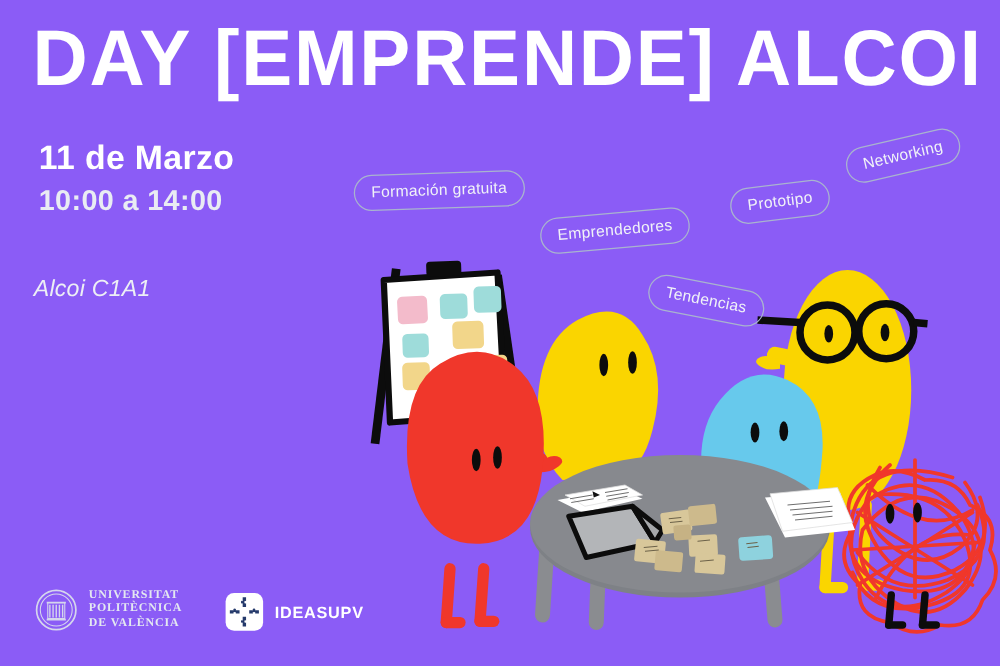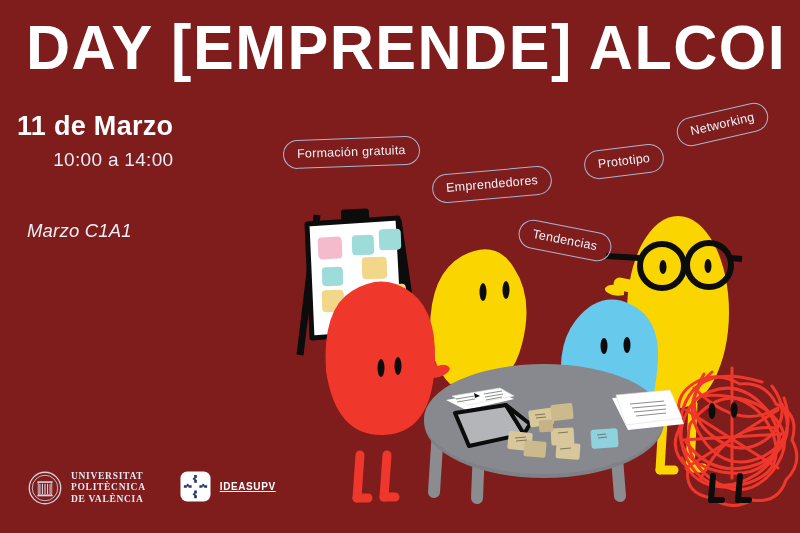--- a/index.html
+++ b/index.html
@@ -5,49 +5,49 @@
   * { box-sizing: border-box; margin: 0; padding: 0; }
   html, body {
     width: 800px; height: 533px;
     overflow: hidden;
     background: #223768;
     font-family: "Liberation Sans", sans-serif;
   }
   #poster {
     position: relative;
     width: 800px; height: 533px;
-    background: #7f1d1d;
+    background: #8b5cf6;
     overflow: hidden;
   }
 
   
   #title {
     position: absolute;
     left: 26px; top: 14px;
     width: 760px;
     color: #FFFFFF;
     font-family: "Liberation Sans Narrow", "Liberation Sans", sans-serif;
     font-weight: bold;
     font-size: 63px;
     line-height: 66px;
     letter-spacing: 1.5px;
     transform: scaleX(0.97);
     transform-origin: left center;
     white-space: nowrap;
   }
 
   
-  #date-block { position: absolute; left: 17px; top: 110px; color: #FFFFFF; }
+  #date-block { position: absolute; left: 31px; top: 110px; color: #FFFFFF; }
   #date-main {
     font-size: 27px; font-weight: 600; letter-spacing: 0.3px;
     line-height: 33px; color: #FFFFFF;
   }
   #date-time {
-    font-size: 19px; font-weight: 400; letter-spacing: 0.3px;
-    line-height: 30px; color: #E9ECF3; margin-top: 2px; text-align: right;
+    font-size: 23px; font-weight: 700; letter-spacing: 0.3px;
+    line-height: 30px; color: #E9ECF3; margin-top: 2px;
   }
 
   
   #venue-block {
     position: absolute; left: 27px; top: 218px;
     color: #EDEFF5; font-style: italic; font-size: 18.5px;
     line-height: 26px; letter-spacing: 0.2px;
   }
 
   
@@ -65,32 +65,32 @@
   #tag-formacion   { left: 283px; top: 138px; transform: rotate(-2deg); }
   #tag-emprendedores { left: 432px; top: 170px; transform: rotate(-5deg); }
   #tag-tendencias  { left: 518px; top: 226px; transform: rotate(11deg); }
   #tag-prototipo   { left: 584px; top: 147px; transform: rotate(-7deg); }
   #tag-networking  { left: 676px; top: 110px; transform: rotate(-13deg); }
 
   
   #scene { position: absolute; left: 0; top: 0; width: 800px; height: 533px; }
 
   
-  #footer { position: absolute; left: 28px; bottom: 28px; display: flex; align-items: flex-start; gap: 34px; margin-top: 16px; }
+  #footer { position: absolute; left: 28px; bottom: 28px; display: flex; align-items: flex-end; gap: 34px; margin-top: 16px; }
   #upv-logo { display: flex; align-items: center; gap: 9px; }
   #upv-seal { width: 34px; height: 34px; opacity: 0.92; }
   #upv-text {
     color: #E4E8F1; font-size: 9.5px; line-height: 11.5px;
     font-family: "Liberation Serif", serif; letter-spacing: 0.7px;
     font-weight: 600;
   }
   #ideas-logo { display: flex; align-items: center; gap: 9px; }
   #ideas-mark { width: 31px; height: 31px; }
   #ideas-text {
-    color: #FFFFFF; font-size: 10px; font-weight: bold; letter-spacing: 0.6px; text-decoration: underline;
+    color: #FFFFFF; font-size: 13px; font-weight: bold; letter-spacing: 0.6px;
   }
 </style>
 </head>
 <body>
 
 <div id="poster">
 
   <svg id="scene" viewBox="0 0 800 533" xmlns="http://www.w3.org/2000/svg">
 
     <g>
@@ -257,21 +257,21 @@
   </svg>
 
   <div id="title">DAY [EMPRENDE]  ALCOI</div>
 
   <div id="date-block">
     <div id="date-main">11 de Marzo</div>
     <div id="date-time">10:00 a 14:00</div>
   </div>
 
   <div id="venue-block">
-    <div>Marzo C1A1</div>
+    <div>Alcoi C1A1</div>
   </div>
 
   <div class="tag" id="tag-formacion">Formación gratuita</div>
   <div class="tag" id="tag-emprendedores">Emprendedores</div>
   <div class="tag" id="tag-tendencias">Tendencias</div>
   <div class="tag" id="tag-prototipo">Prototipo</div>
   <div class="tag" id="tag-networking">Networking</div>
 
   <div id="footer">
 

